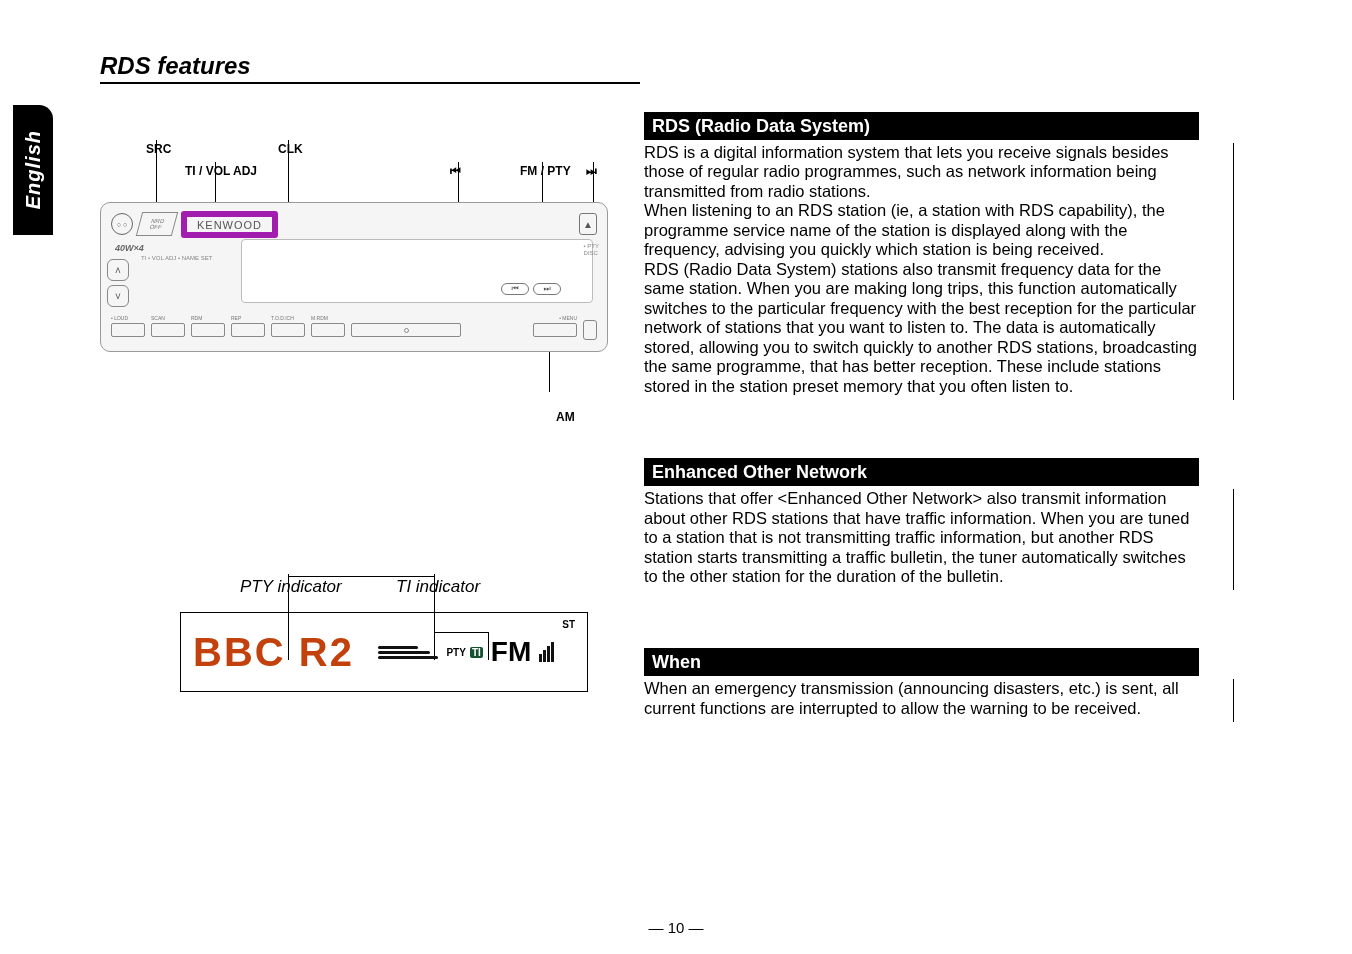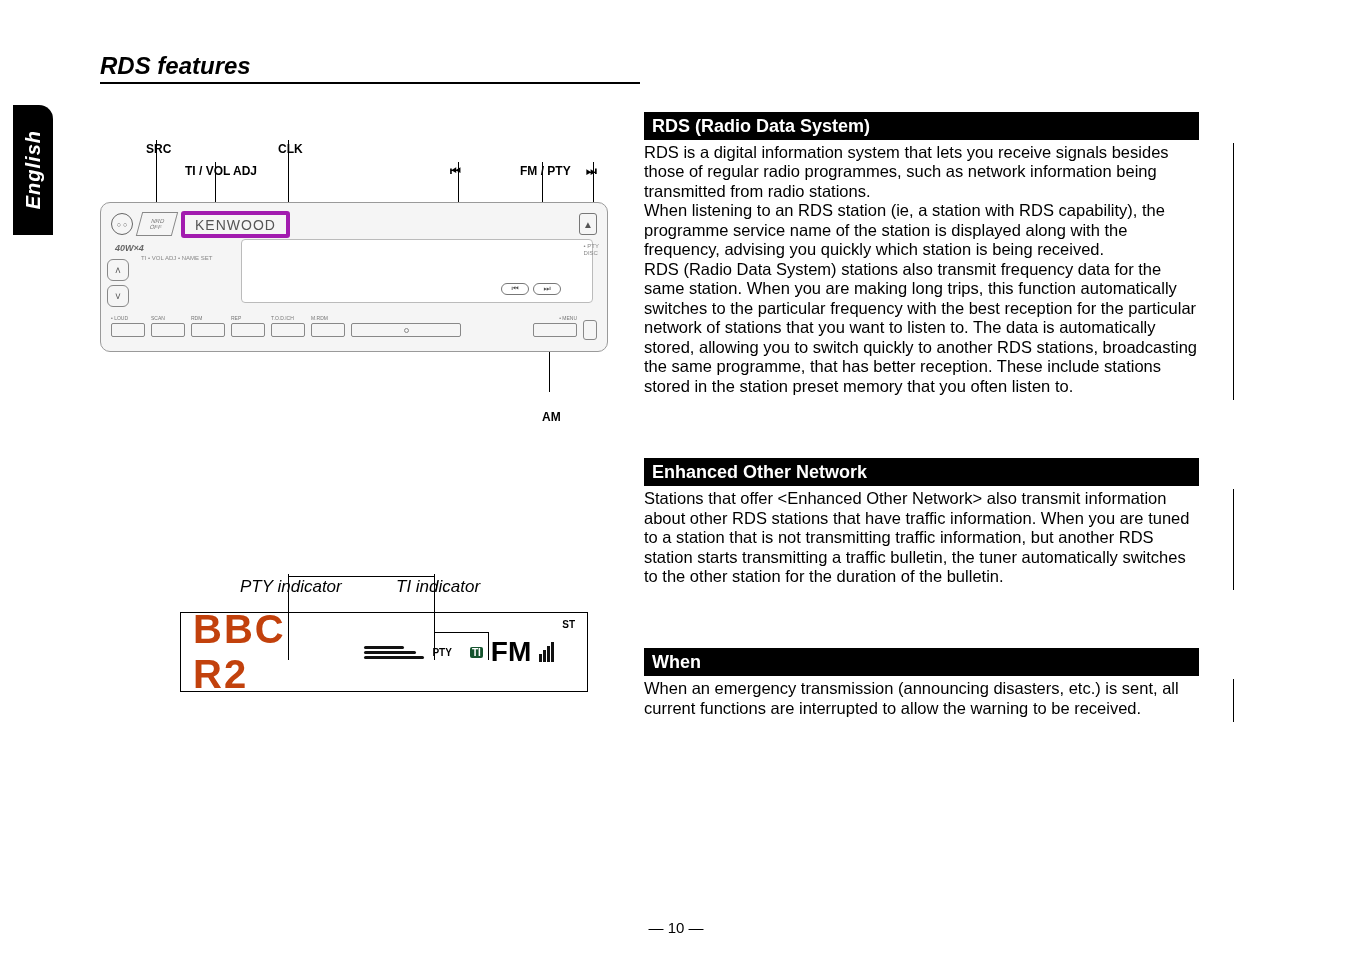--- a/index.html
+++ b/index.html
@@ -93,22 +93,22 @@
     display: flex; align-items: center; justify-content: center;
     font-size: 7px; color: #555;
   }
   .slanted {
     width: 36px; height: 24px; border: 1px solid #888;
     transform: skewX(-15deg);
     display: flex; align-items: center; justify-content: center;
     font-size: 6px; color: #777;
   }
   .brand {
-    border: 4px solid #a21caf; border-radius: 3px;
-    padding: 2px 10px 1px 10px; font-size: 14px; color: #555;
+    border: 6px solid #a21caf; border-radius: 3px;
+    padding: 2px 10px 1px 10px; font-size: 11px; color: #555;
     letter-spacing: 1px;
   }
   .eject {
     margin-left: auto;
     width: 18px; height: 22px; border: 1px solid #777; border-radius: 3px;
     display: flex; align-items: center; justify-content: center;
     color: #555; font-size: 10px;
   }
   .display-slot {
     position: absolute;
@@ -187,21 +187,21 @@
   }
   .seg { font-family: "Arial Black", Arial, sans-serif; font-weight: 900; font-size: 40px; letter-spacing: 2px; color: #c2410c; }
   .kw-logo {
     width: 60px; height: 30px;
     display: flex; flex-direction: column; justify-content: center; gap: 2px;
   }
   .kw-logo .s { height: 3px; background: #111; border-radius: 2px; }
   .kw-logo .s:nth-child(1){ width: 40px; }
   .kw-logo .s:nth-child(2){ width: 52px; }
   .kw-logo .s:nth-child(3){ width: 60px; }
-  .tinyicons { font-size: 10px; font-weight: bold; display:flex; align-items:center; gap:18px;}
+  .tinyicons { font-size: 10px; font-weight: bold; display:flex; align-items:center; gap:4px;}
   .fm { font-family: "Arial Black", Arial, sans-serif; font-weight: 900; font-size: 28px; letter-spacing: 0px; }
   .bars { display:flex; gap:1px; align-items:flex-end; }
   .bars .b { width:3px; background:#111; }
   .bars .b:nth-child(1){height:8px;}
   .bars .b:nth-child(2){height:12px;}
   .bars .b:nth-child(3){height:16px;}
   .bars .b:nth-child(4){height:20px;}
   .st { font-size: 10px; font-weight: bold; }
 
   .ind-label {
@@ -248,21 +248,21 @@
 
         <div style="position:absolute;left:56px;top:28px;width:1px;height:72px;background:#000;"></div>
         <div style="position:absolute;left:188px;top:28px;width:1px;height:72px;background:#000;"></div>
         <div style="position:absolute;left:115px;top:50px;width:1px;height:82px;background:#000;"></div>
         <div style="position:absolute;left:358px;top:50px;width:1px;height:118px;background:#000;"></div>
         <div style="position:absolute;left:442px;top:50px;width:1px;height:58px;background:#000;"></div>
         <div style="position:absolute;left:493px;top:50px;width:1px;height:58px;background:#000;"></div>
         <div style="position:absolute;left:442px;top:108px;width:51px;height:1px;background:#000;"></div>
 
         <div style="position:absolute;left:449px;top:240px;width:1px;height:40px;background:#000;"></div>
-        <div class="label" style="left:442px; top:282px;">AM</div>
+        <div class="label" style="left:456px; top:282px;">AM</div>
 
         <div class="device">
           <div class="toprow">
             <div class="knob">○ ○</div>
             <div class="slanted">NRD<br>OFF</div>
             <div class="brand">KENWOOD</div>
             <div class="eject">▲</div>
           </div>
           <div class="wattage">40W×4</div>
           <div class="tinytext">TI • VOL ADJ   • NAME SET</div>

